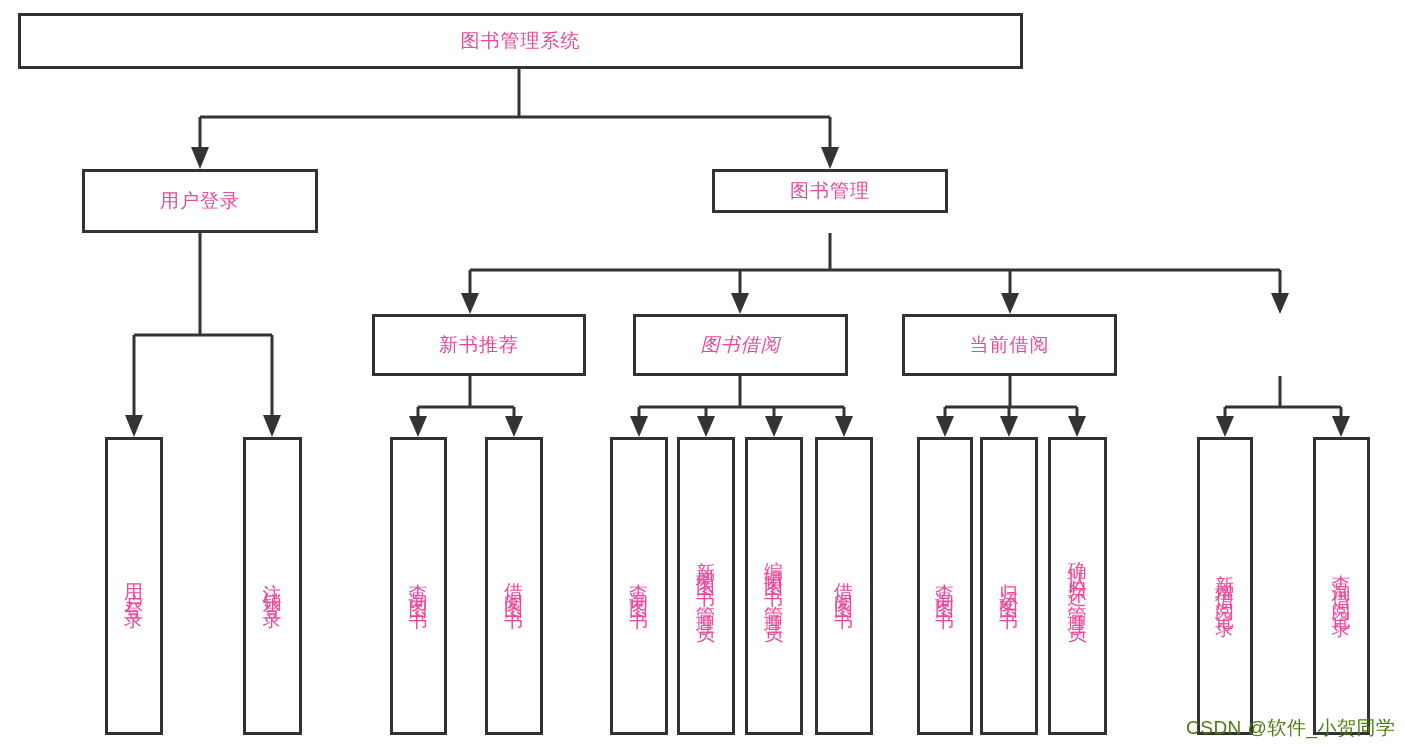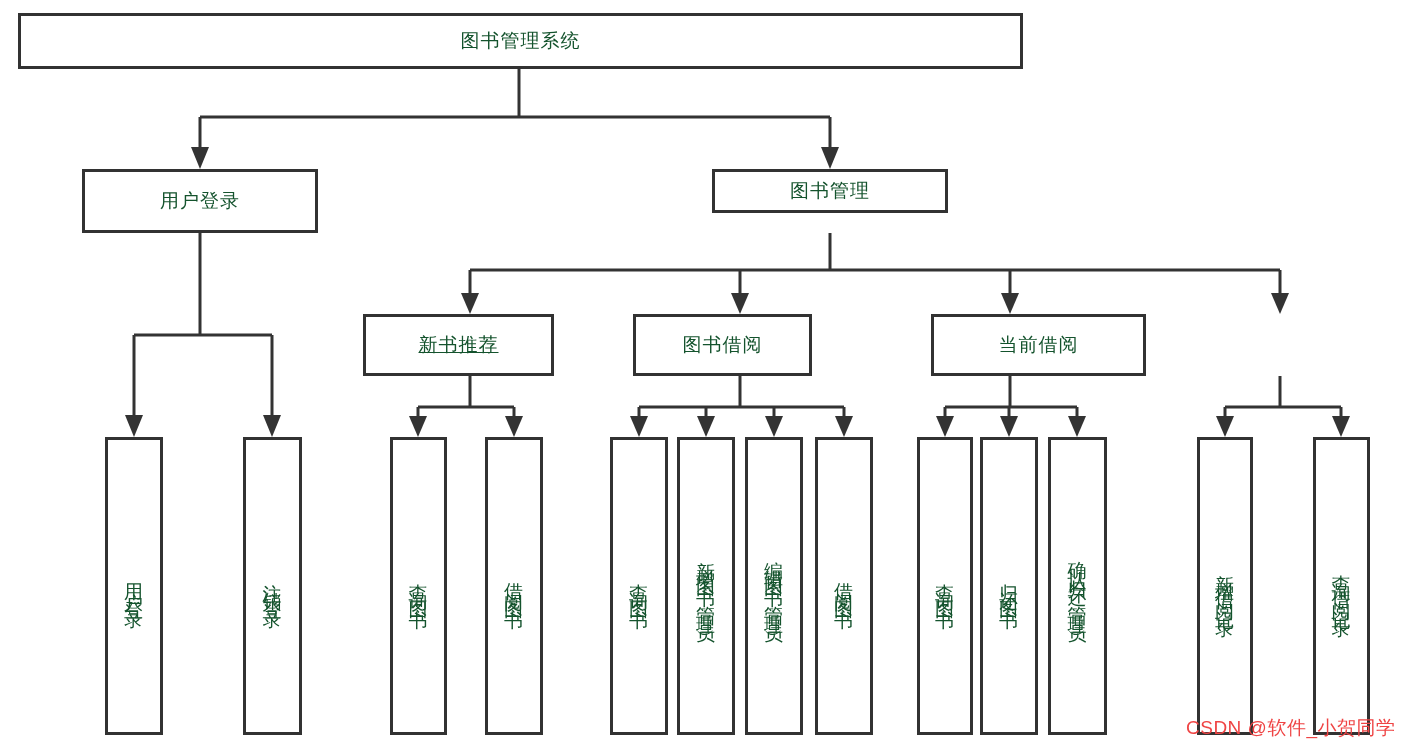--- a/index.html
+++ b/index.html
@@ -23,21 +23,21 @@
     z-index: 1;
   }
   .node {
     position: absolute;
     box-sizing: border-box;
     background: #ffffff;
     border: 3px solid #323232;
     display: flex;
     align-items: center;
     justify-content: center;
-    color: #14532d;
+    color: #ec4899;
     font-size: 19px;
     letter-spacing: 1px;
     z-index: 2;
   }
   .node.h {  }
   .node.v { 
     top: 437px;
     height: 298px;
   }
   .node.v .vtext {
@@ -47,21 +47,21 @@
     letter-spacing: 9px;
     line-height: 1;
     white-space: nowrap;
   }
   #watermark {
     position: absolute;
     left: 1186px;
     top: 715px;
     width: 214px;
     font-size: 19px;
-    color: #ef4444;
+    color: #4d7c0f;
     letter-spacing: 0.5px;
     z-index: 3;
     white-space: nowrap;
   }
 </style>
 </head>
 <body>
 
 <div id="canvas">
 
@@ -138,27 +138,27 @@
     <span>图书管理系统</span>
   </div>
 
   <div class="node h" style="left:82px; top:169px; width:236px; height:64px;">
     <span>用户登录</span>
   </div>
   <div class="node h" style="left:712px; top:169px; width:236px; height:44px;">
     <span>图书管理</span>
   </div>
 
-  <div class="node h" style="left:363px; top:314px; width:191px; height:62px;text-decoration:underline;">
+  <div class="node h" style="left:372px; top:314px; width:214px; height:62px;">
     <span>新书推荐</span>
   </div>
-  <div class="node h" style="left:633px; top:314px; width:179px; height:62px;">
+  <div class="node h" style="left:633px; top:314px; width:215px; height:62px;font-style:italic;">
     <span>图书借阅</span>
   </div>
-  <div class="node h" style="left:902px; top:314px; width:215px; height:62px;margin-left:29px;">
+  <div class="node h" style="left:902px; top:314px; width:215px; height:62px;">
     <span>当前借阅</span>
   </div>
 
   <div class="node v" style="left:105px; width:58px;">
     <span class="vtext">用户登录</span>
   </div>
   <div class="node v" style="left:243px; width:59px;">
     <span class="vtext">注销登录</span>
   </div>
   <div class="node v" style="left:390px; width:57px;">

